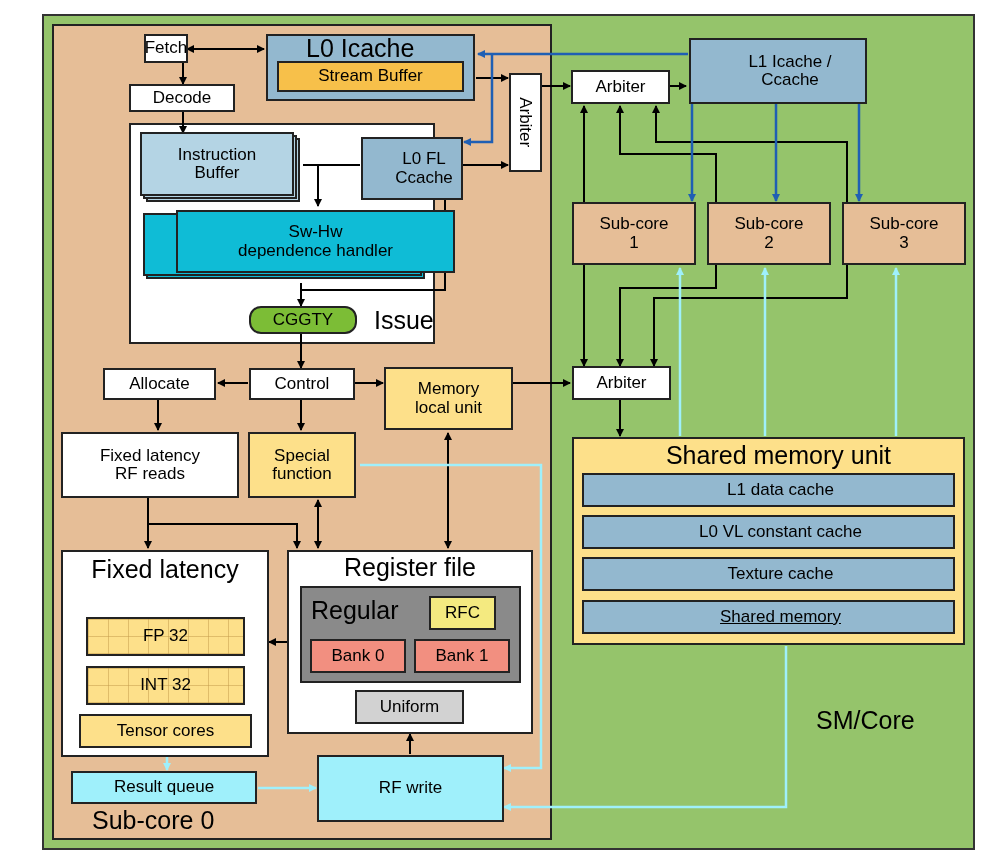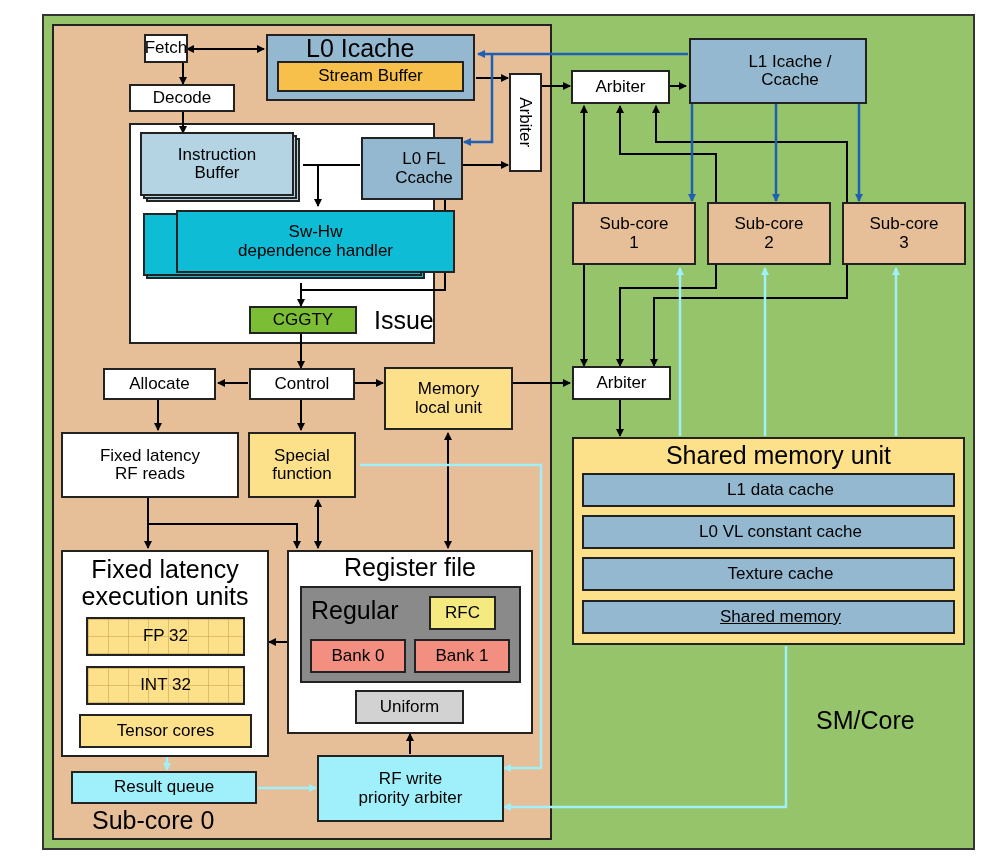--- a/index.html
+++ b/index.html
@@ -160,21 +160,21 @@
   <span>Ccache</span>
 </div>
 
 <div class="stack2 cyan" style="left:146px;top:216px;width:279px;height:63px;"></div>
 <div class="stack1 cyan" style="left:143px;top:213px;width:279px;height:63px;"></div>
 <div class="box cyan" style="left:140px;top:210px;width:279px;height:63px;flex-direction:column;margin-left:36px;">
   <span>Sw-Hw</span>
   <span>dependence handler</span>
 </div>
 
-<div class="box lime" style="left:249px;top:306px;width:108px;height:28px;">
+<div class="box lime" style="left:249px;top:306px;width:108px;height:28px;border-radius:12px;">
     <span>CGGTY</span>
   </div>
 <div class="label" style="left:374px;top:306px;">Issue</div>
 
 <div class="box white" style="left:103px;top:368px;width:113px;height:32px;">
     <span>Allocate</span>
   </div>
 <div class="box white" style="left:249px;top:368px;width:106px;height:32px;">
     <span>Control</span>
   </div>
@@ -188,21 +188,20 @@
   <span>RF reads</span>
 </div>
 <div class="box yellow" style="left:248px;top:432px;width:108px;height:66px;flex-direction:column;">
   <span>Special</span>
   <span>function</span>
 </div>
 
 <div class="abs white" style="left:61px;top:550px;width:208px;height:207px;border:2px solid #222;"></div>
 <div class="abs" style="left:61px;top:556px;width:208px;text-align:center;font-size:25px;line-height:1.08;">
   <div>Fixed latency</div>
-  <div>execution units</div>
 </div>
 <div class="box grid8" style="left:86px;top:617px;width:159px;height:39px;">
     <span>FP 32</span>
   </div>
 <div class="box grid8" style="left:86px;top:666px;width:159px;height:39px;">
     <span>INT 32</span>
   </div>
 <div class="box yellow" style="left:79px;top:714px;width:173px;height:34px;">
     <span>Tensor cores</span>
   </div>
@@ -223,21 +222,20 @@
 <div class="box lightgray" style="left:355px;top:690px;width:109px;height:34px;">
     <span>Uniform</span>
   </div>
 
 <div class="box aqua" style="left:71px;top:771px;width:186px;height:33px;">
     <span>Result queue</span>
   </div>
 <div class="label" style="left:92px;top:806px;">Sub-core 0</div>
 <div class="box aqua" style="left:317px;top:755px;width:187px;height:67px;flex-direction:column;">
   <span>RF write</span>
-  <span>priority arbiter</span>
 </div>
 
 <div class="box white" style="left:571px;top:70px;width:99px;height:34px;">
     <span>Arbiter</span>
   </div>
 <div class="box steel" style="left:689px;top:38px;width:178px;height:66px;flex-direction:column;">
   <span>L1 Icache /</span>
   <span>Ccache</span>
 </div>
 

